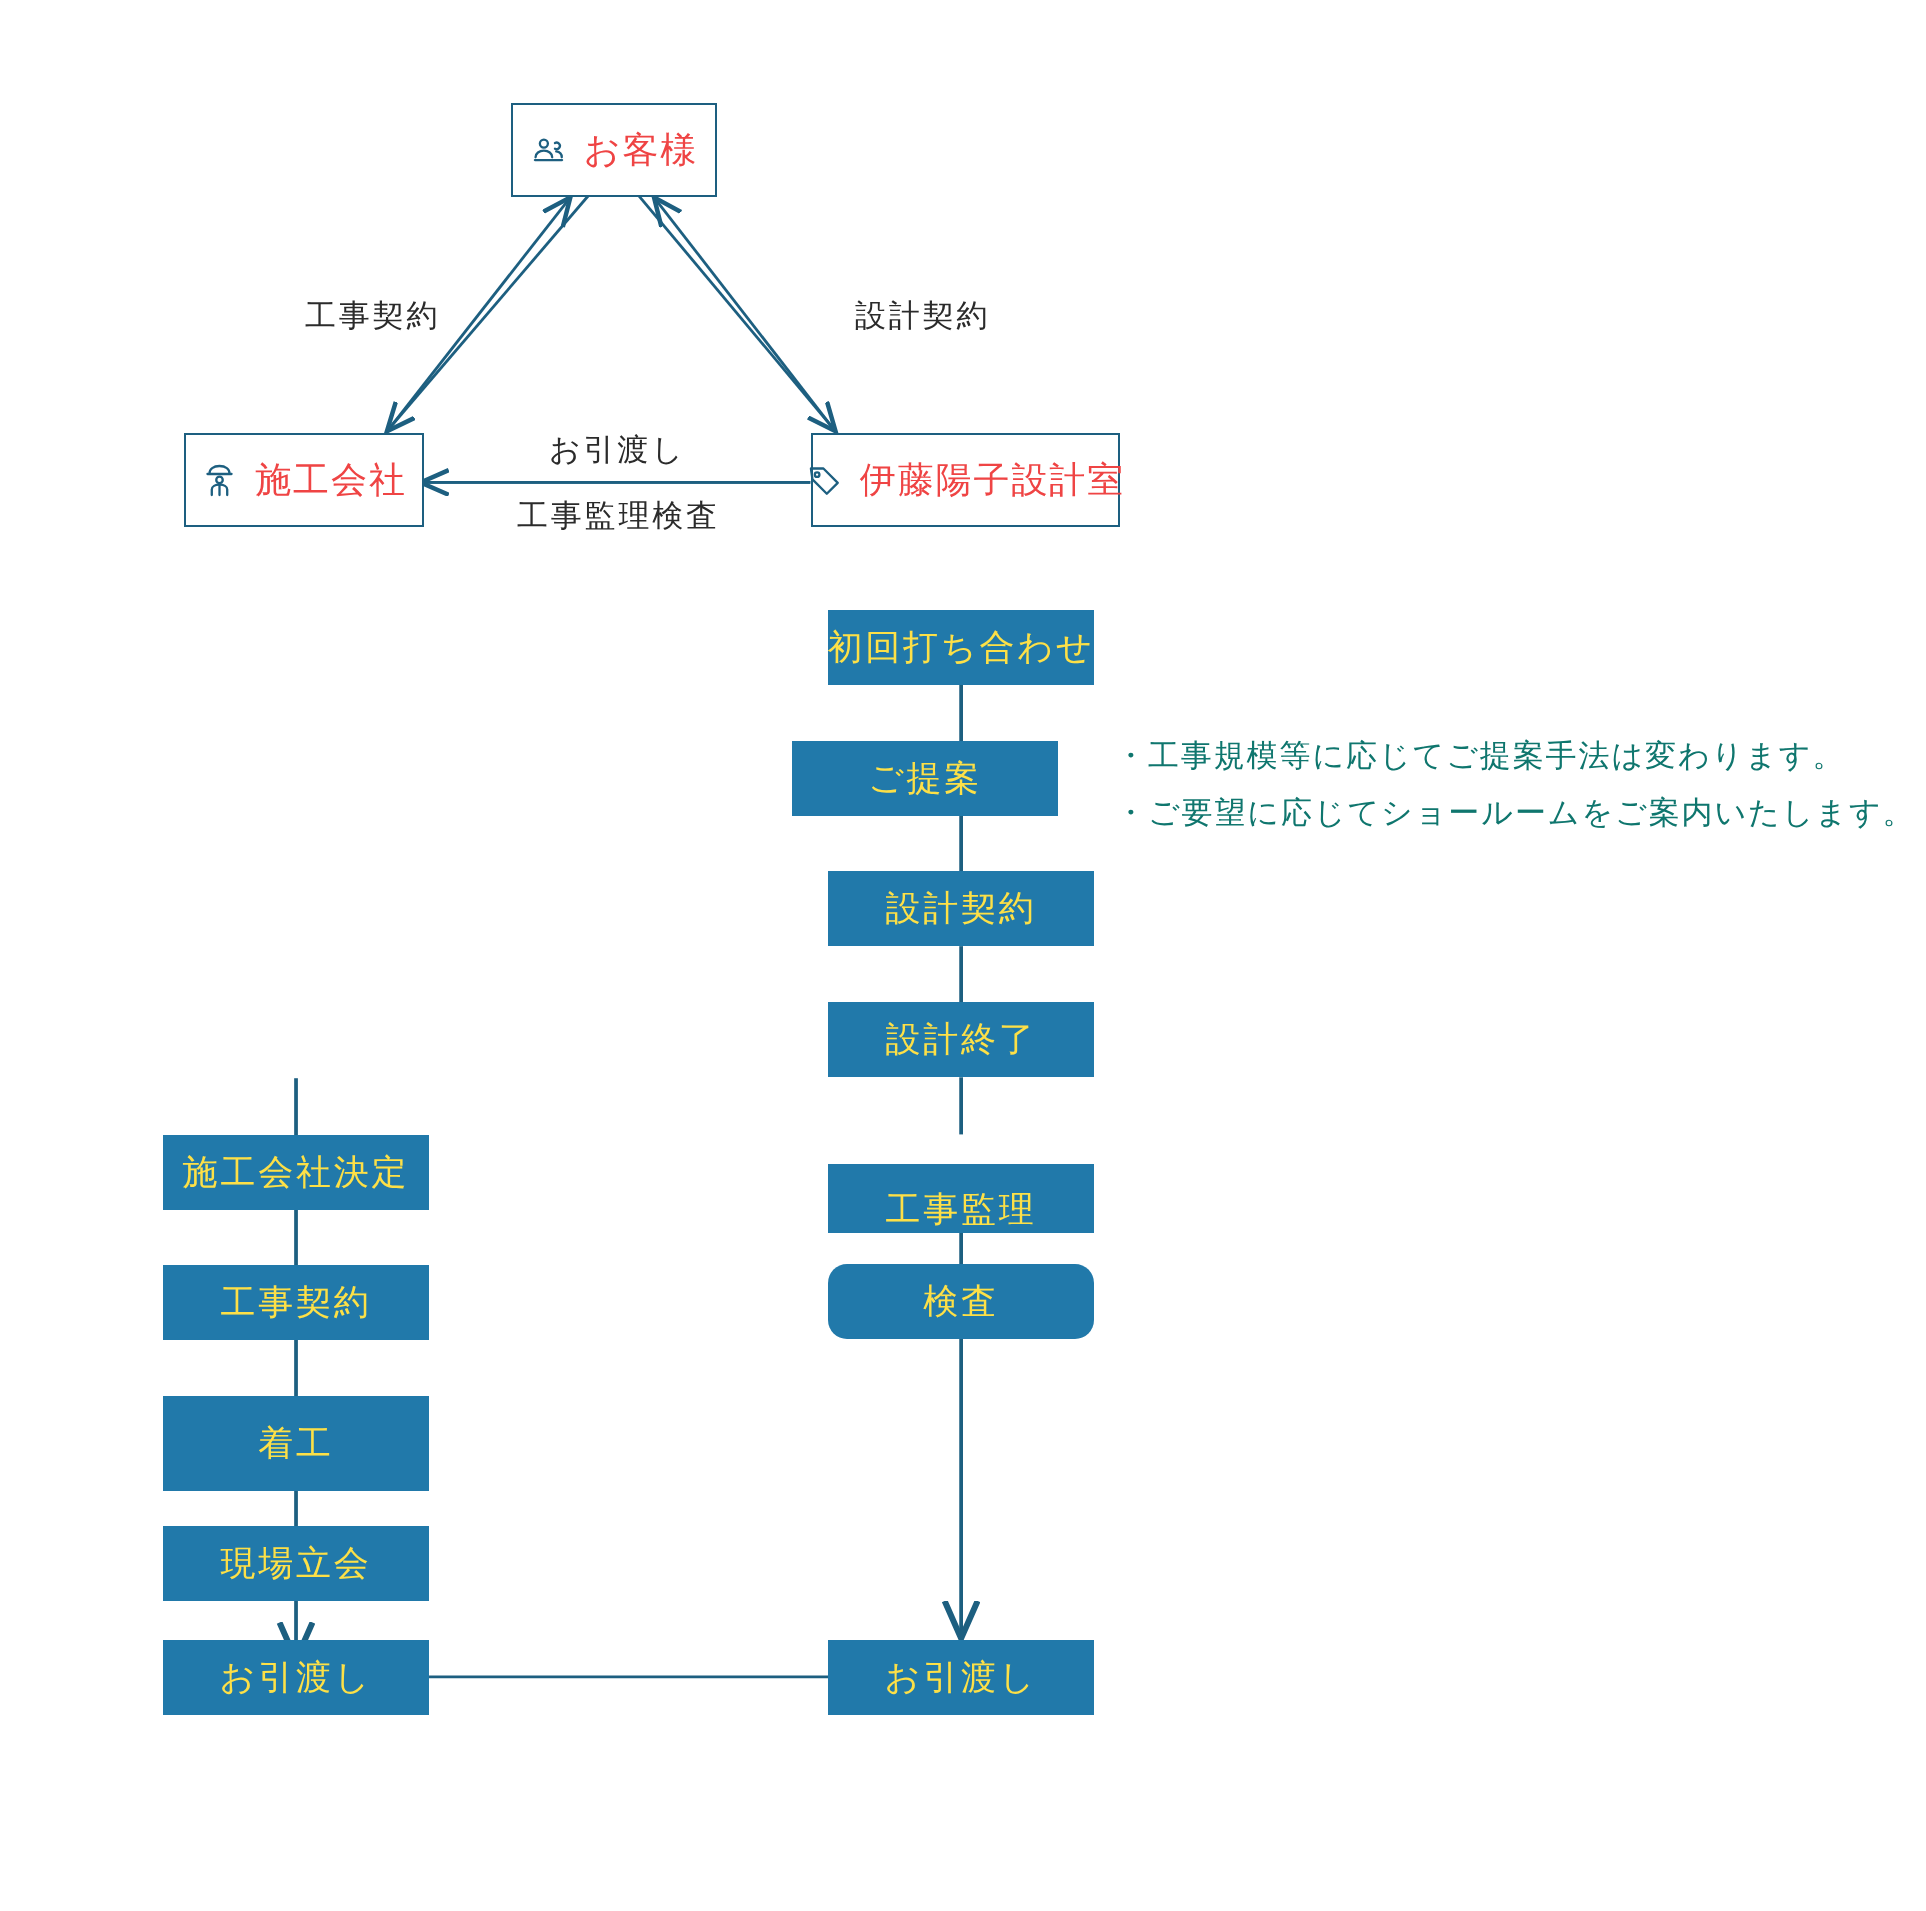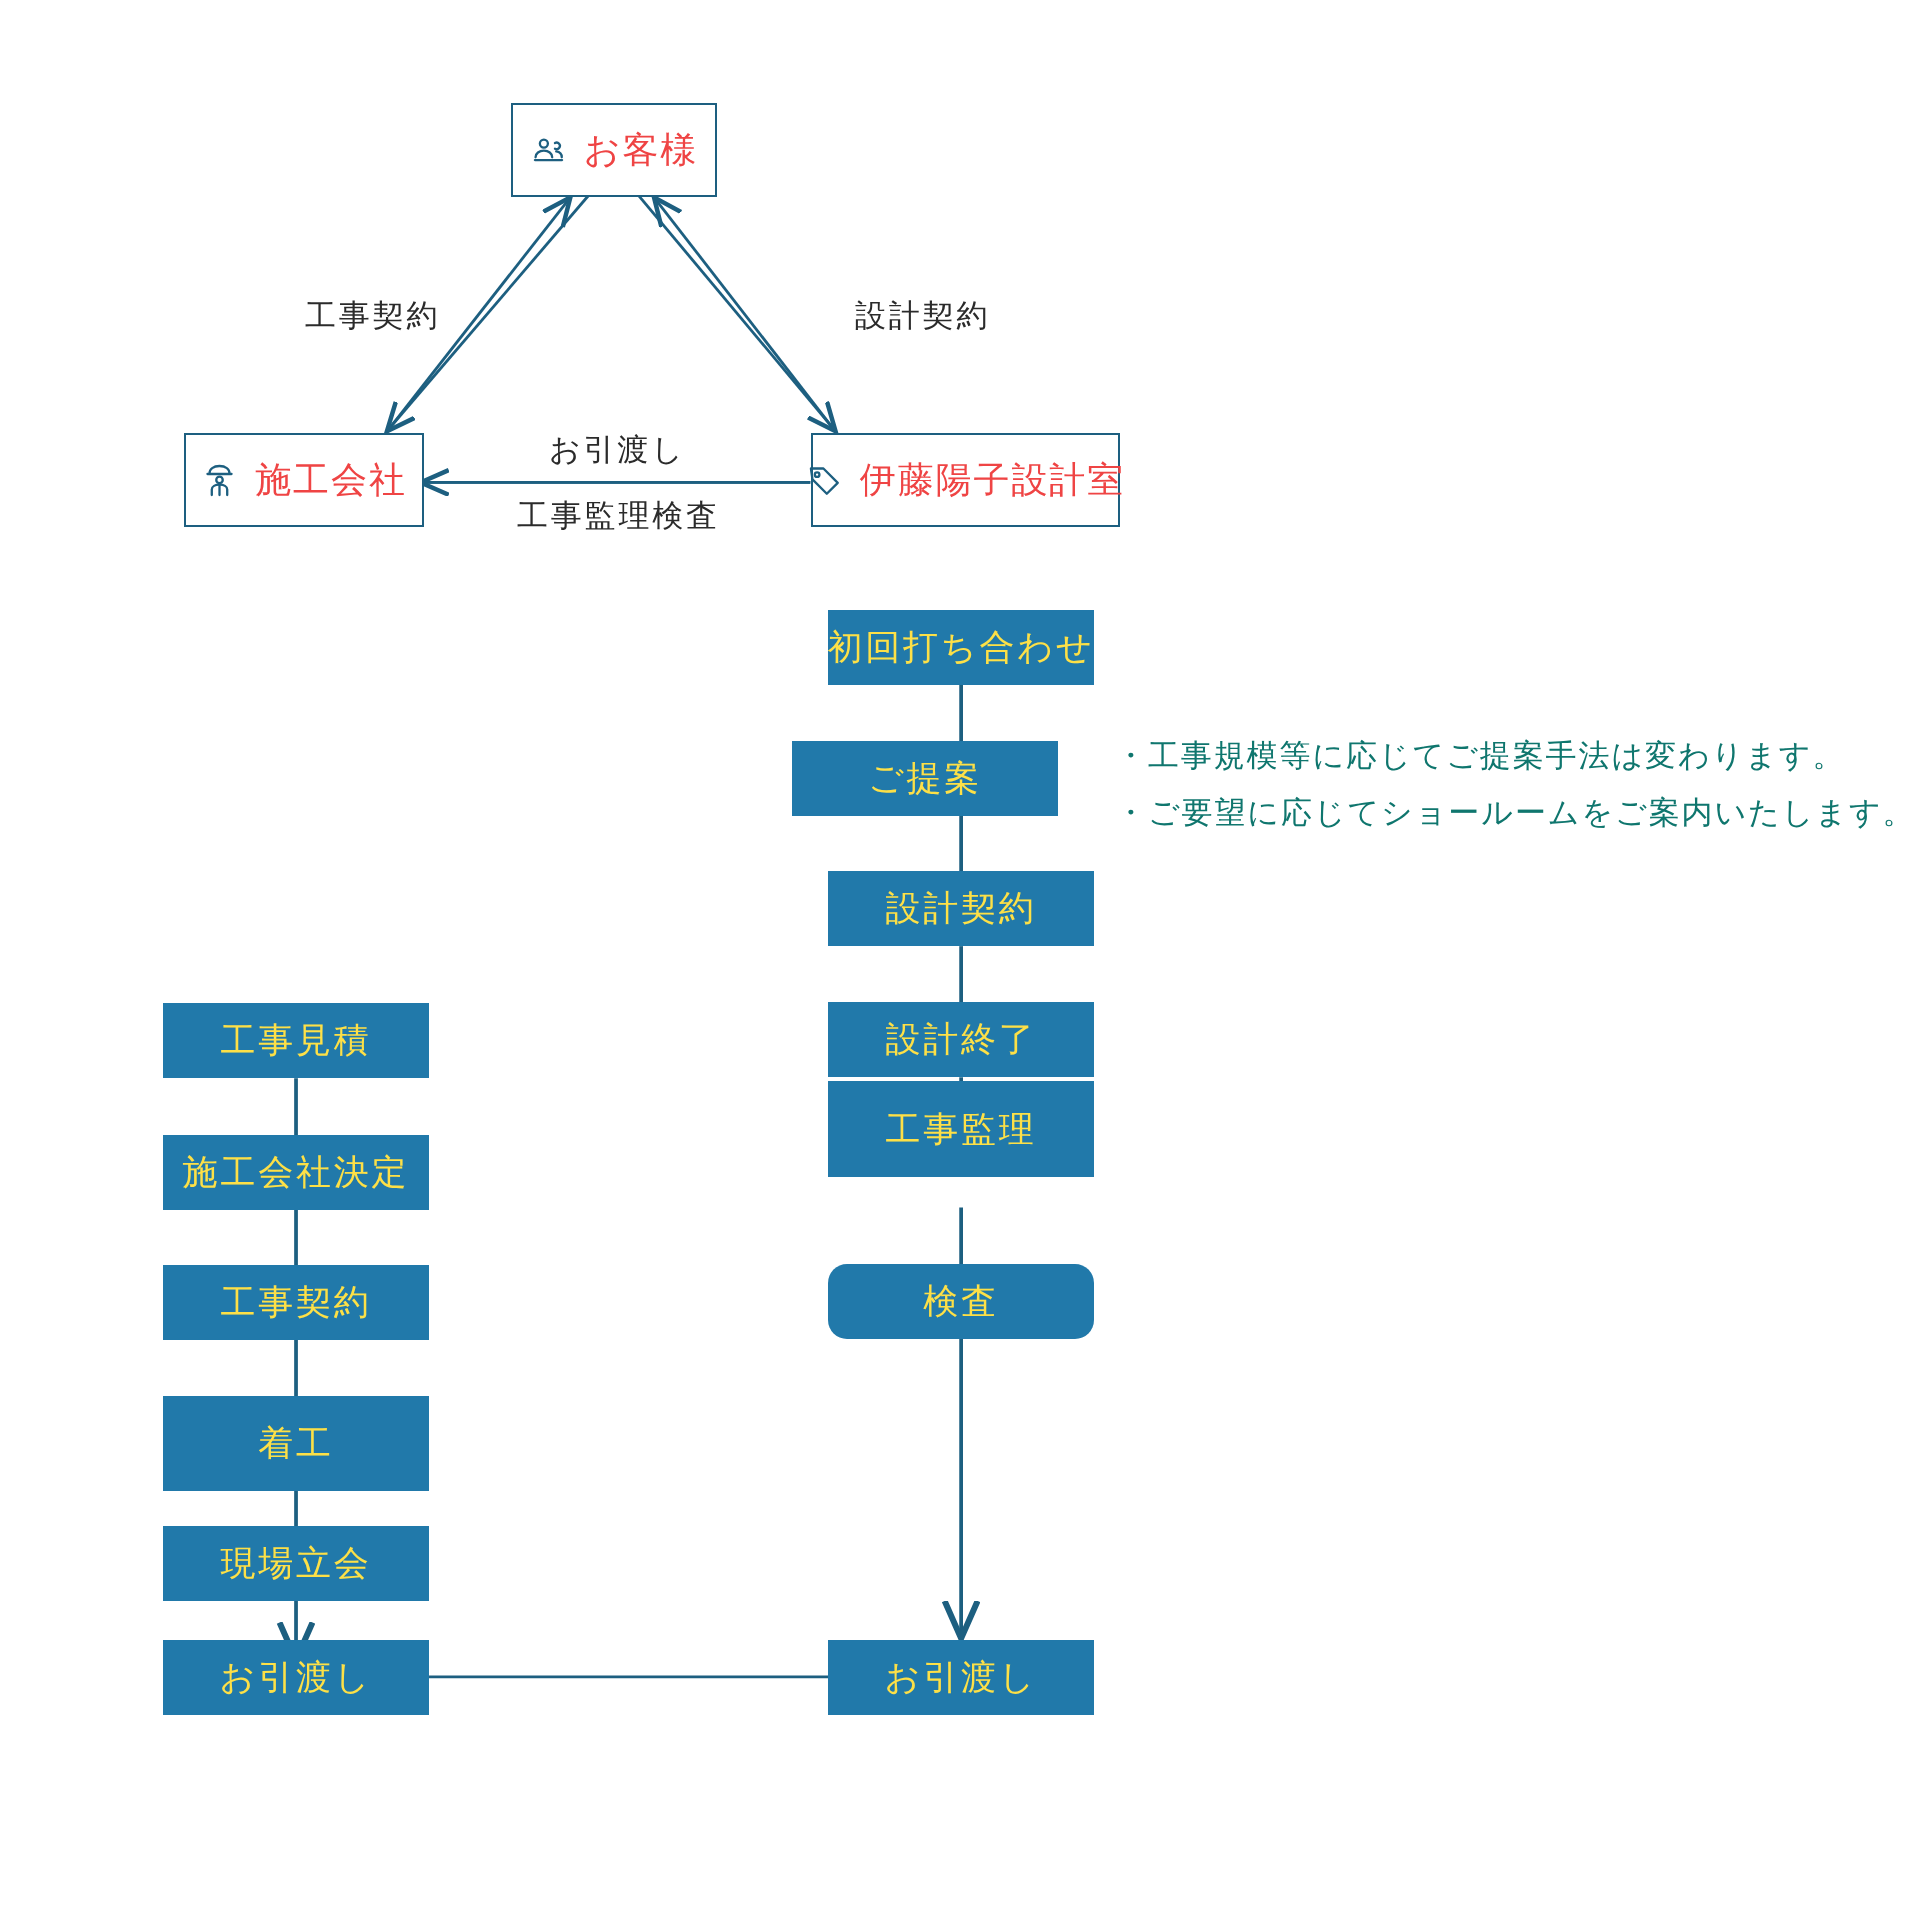--- a/index.html
+++ b/index.html
@@ -177,33 +177,30 @@
   </div>
   <div class="step-box" style="left:792px; top:741px; width:266px; height:75px;">
     <span class="step-label">ご提案</span>
   </div>
   <div class="step-box" style="left:828px; top:871px; width:266px; height:75px;">
     <span class="step-label">設計契約</span>
   </div>
   <div class="step-box" style="left:828px; top:1002px; width:266px; height:75px;">
     <span class="step-label">設計終了</span>
   </div>
-  <div class="step-box" style="left:828px; top:1081px; width:266px; height:96px;">
+  <div class="step-box" style="left:828px; top:1164px; width:266px; height:69px;align-items:flex-end;">
     <span class="step-label">工事監理</span>
   </div>
   <div class="step-box" style="left:828px; top:1264px; width:266px; height:75px;border-radius:19px;">
     <span class="step-label">検査</span>
   </div>
   <div class="step-box" style="left:828px; top:1640px; width:266px; height:75px;">
     <span class="step-label">お引渡し</span>
   </div>
 
-  <div class="step-box" style="left:163px; top:1003px; width:266px; height:75px;">
-    <span class="step-label">工事見積</span>
-  </div>
   <div class="step-box" style="left:163px; top:1135px; width:266px; height:75px;">
     <span class="step-label">施工会社決定</span>
   </div>
   <div class="step-box" style="left:163px; top:1265px; width:266px; height:75px;">
     <span class="step-label">工事契約</span>
   </div>
   <div class="step-box" style="left:163px; top:1396px; width:266px; height:95px;">
     <span class="step-label">着工</span>
   </div>
   <div class="step-box" style="left:163px; top:1526px; width:266px; height:75px;">

